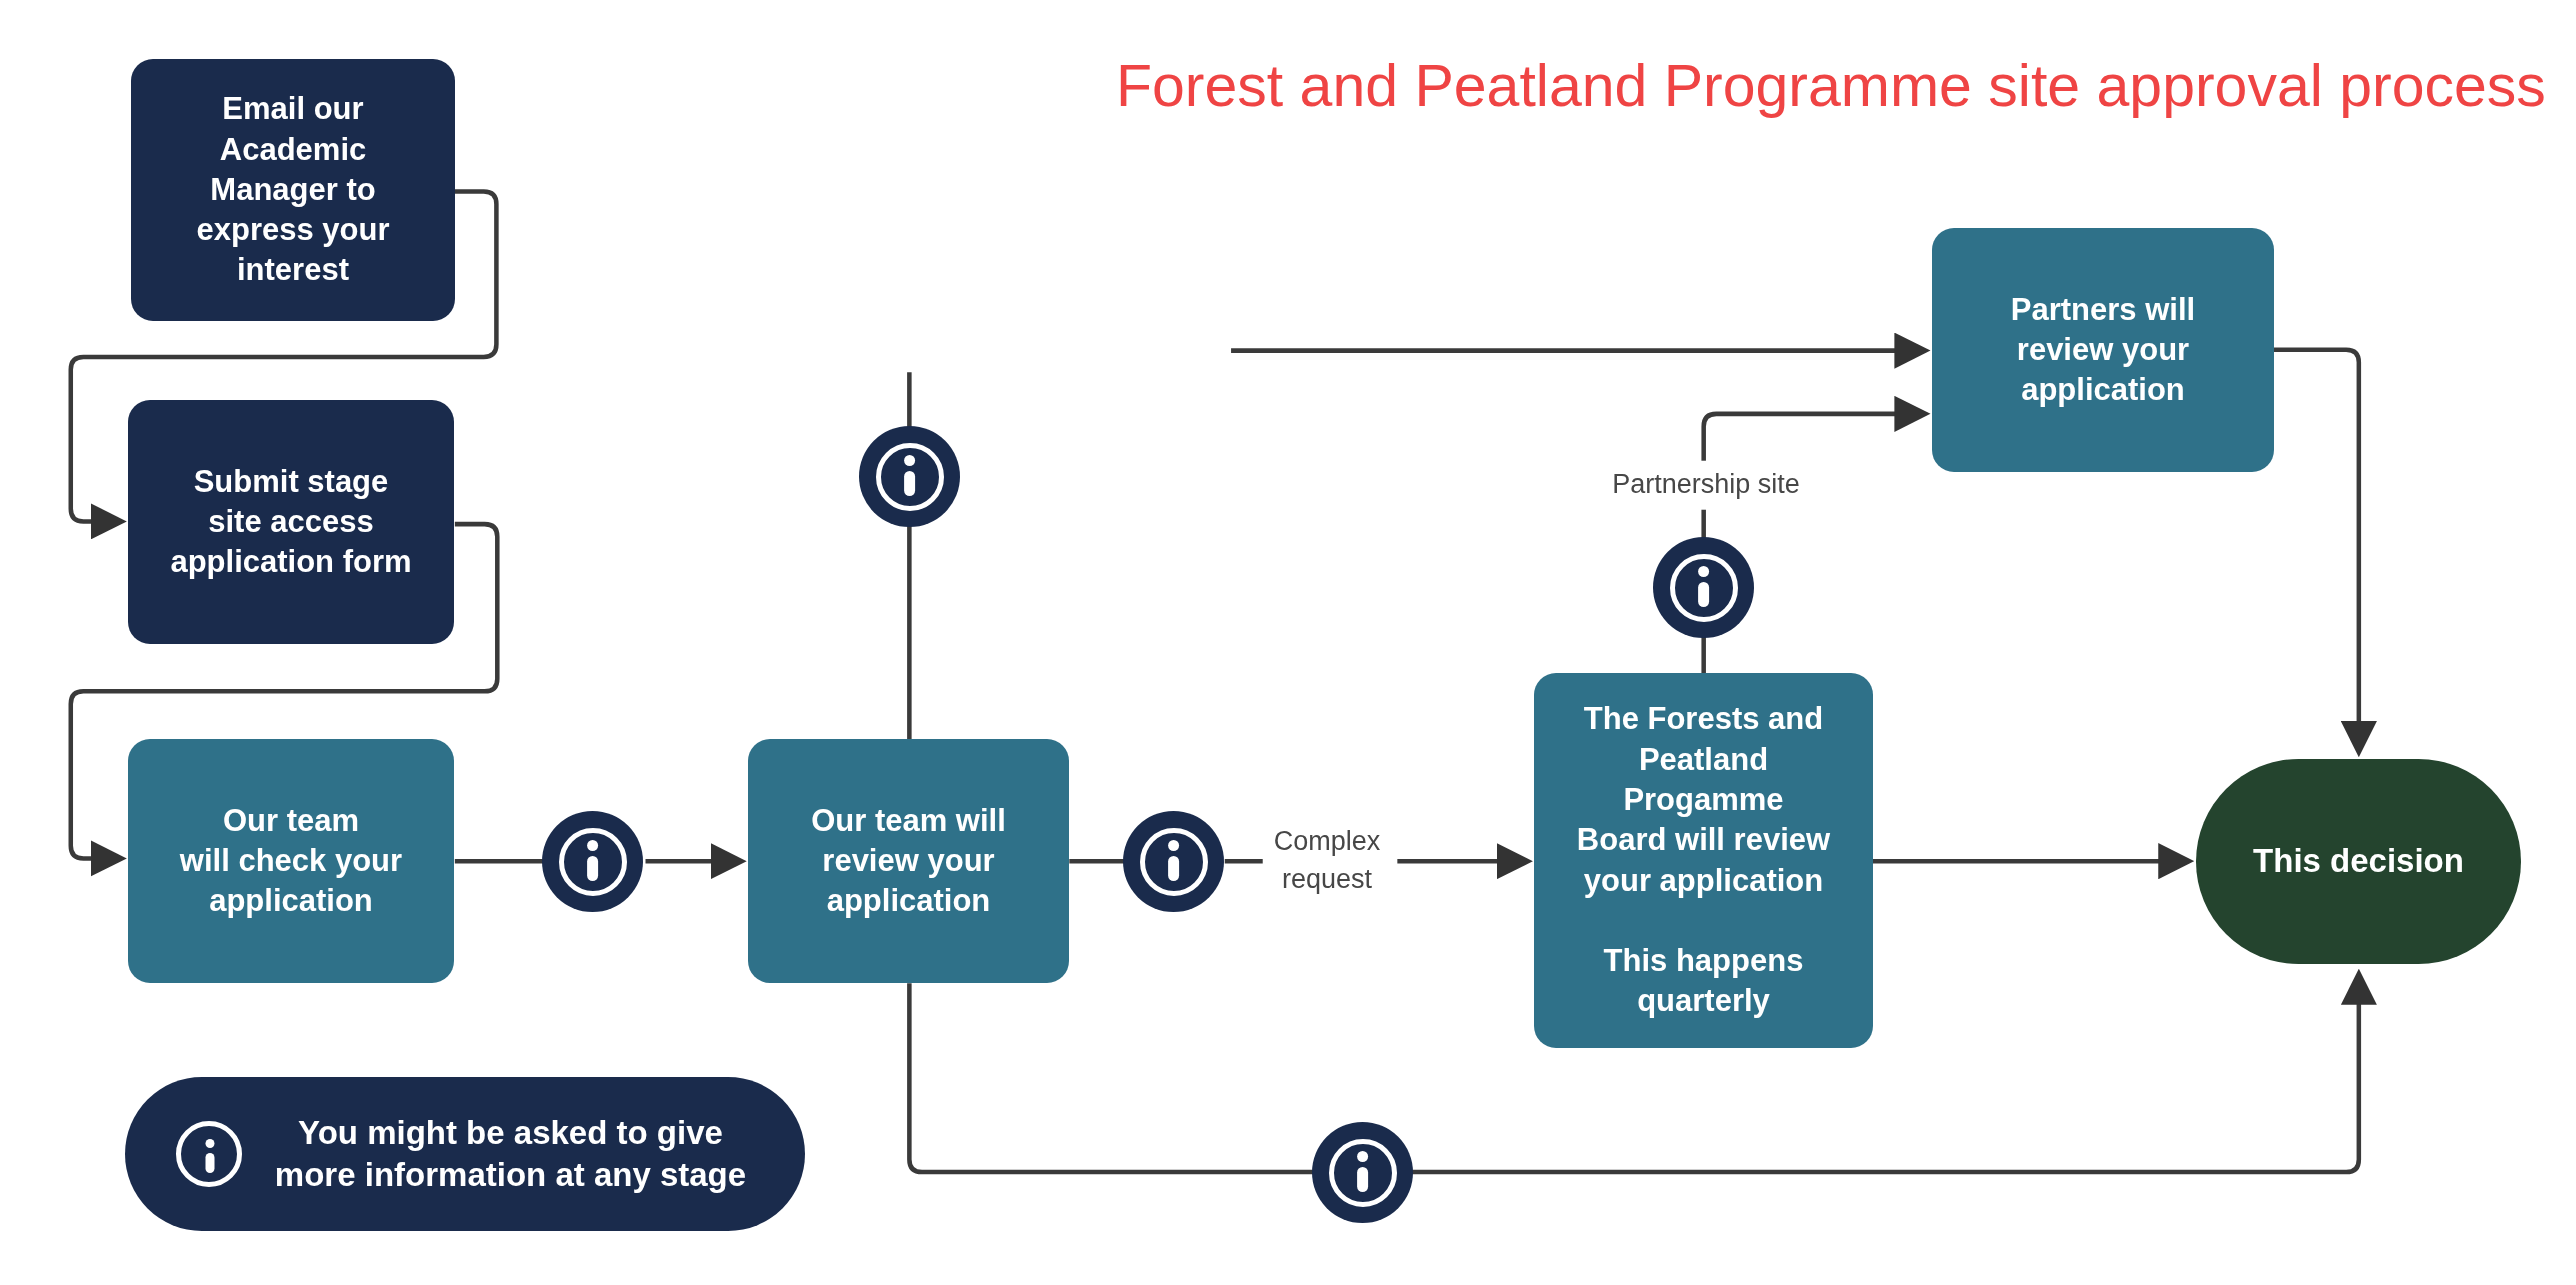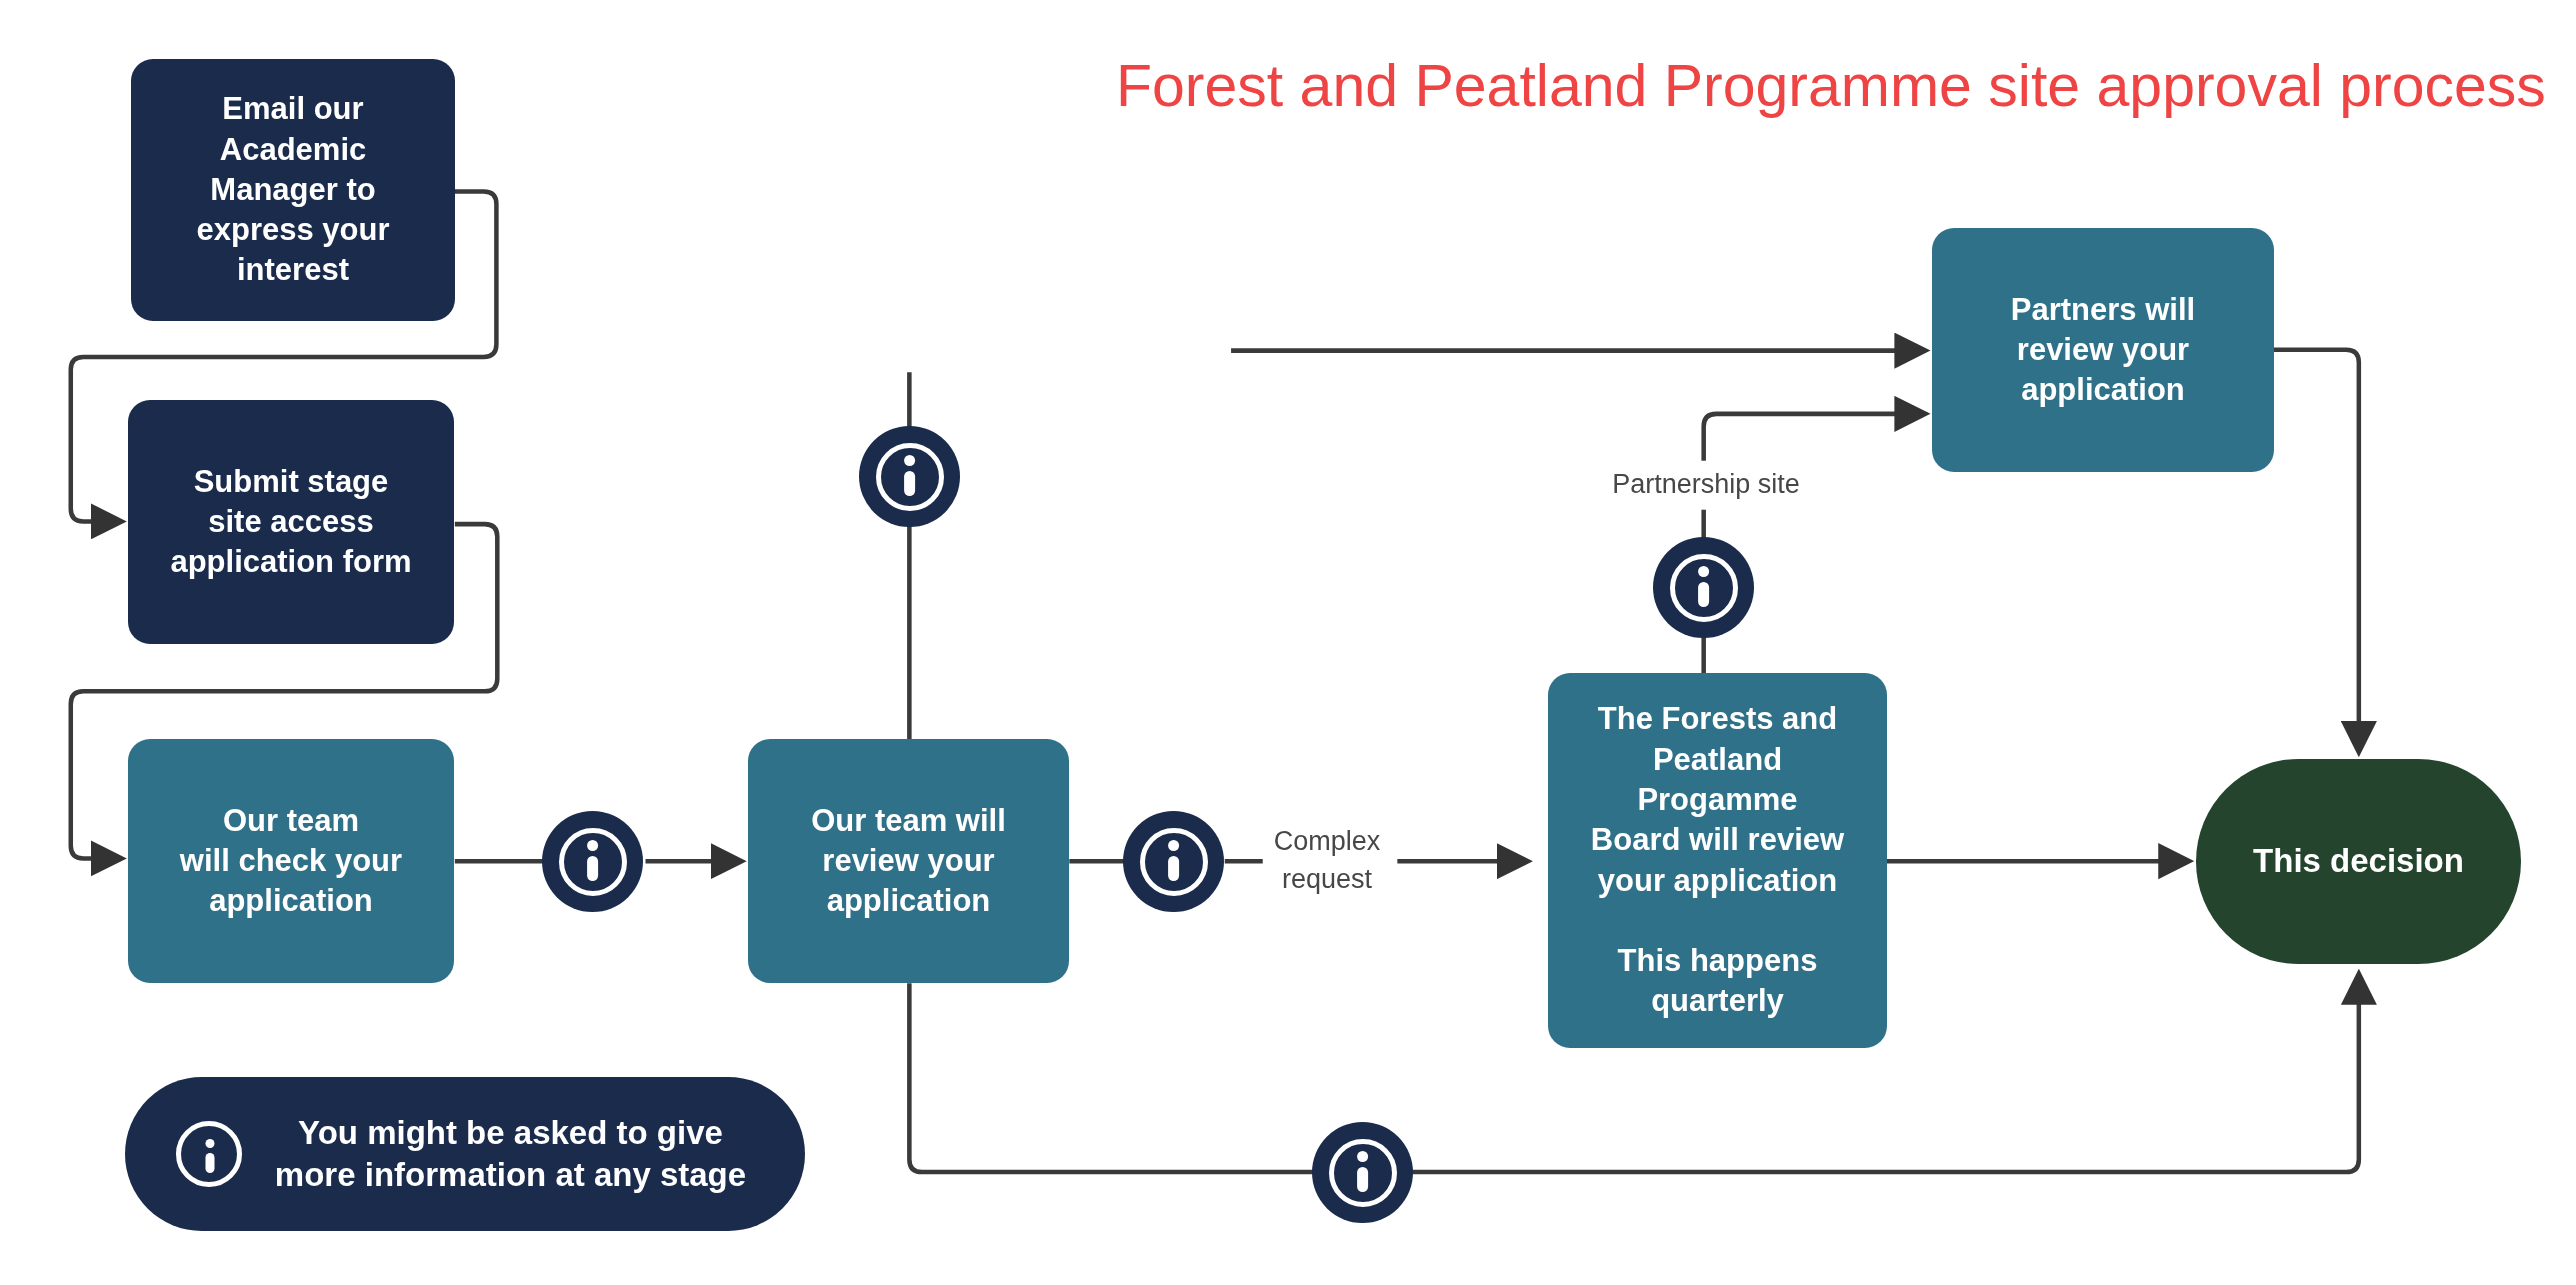--- a/index.html
+++ b/index.html
@@ -77,21 +77,21 @@
 application form</div>
 
   <div class="node teal" style="left:128px;top:739px;width:326px;height:244px;">Our team
 will check your
 application</div>
 
   <div class="node teal" style="left:748px;top:739px;width:321px;height:244px;">Our team will
 review your
 application</div>
 
-  <div class="node teal" style="left:1534px;top:673px;width:339px;height:375px;margin-left:14px;">The Forests and
+  <div class="node teal" style="left:1534px;top:673px;width:339px;height:375px;">The Forests and
 Peatland
 Progamme
 Board will review
 your application
 
 This happens
 quarterly</div>
 
   <div class="node teal" style="left:1932px;top:228px;width:342px;height:244px;">Partners will
 review your

